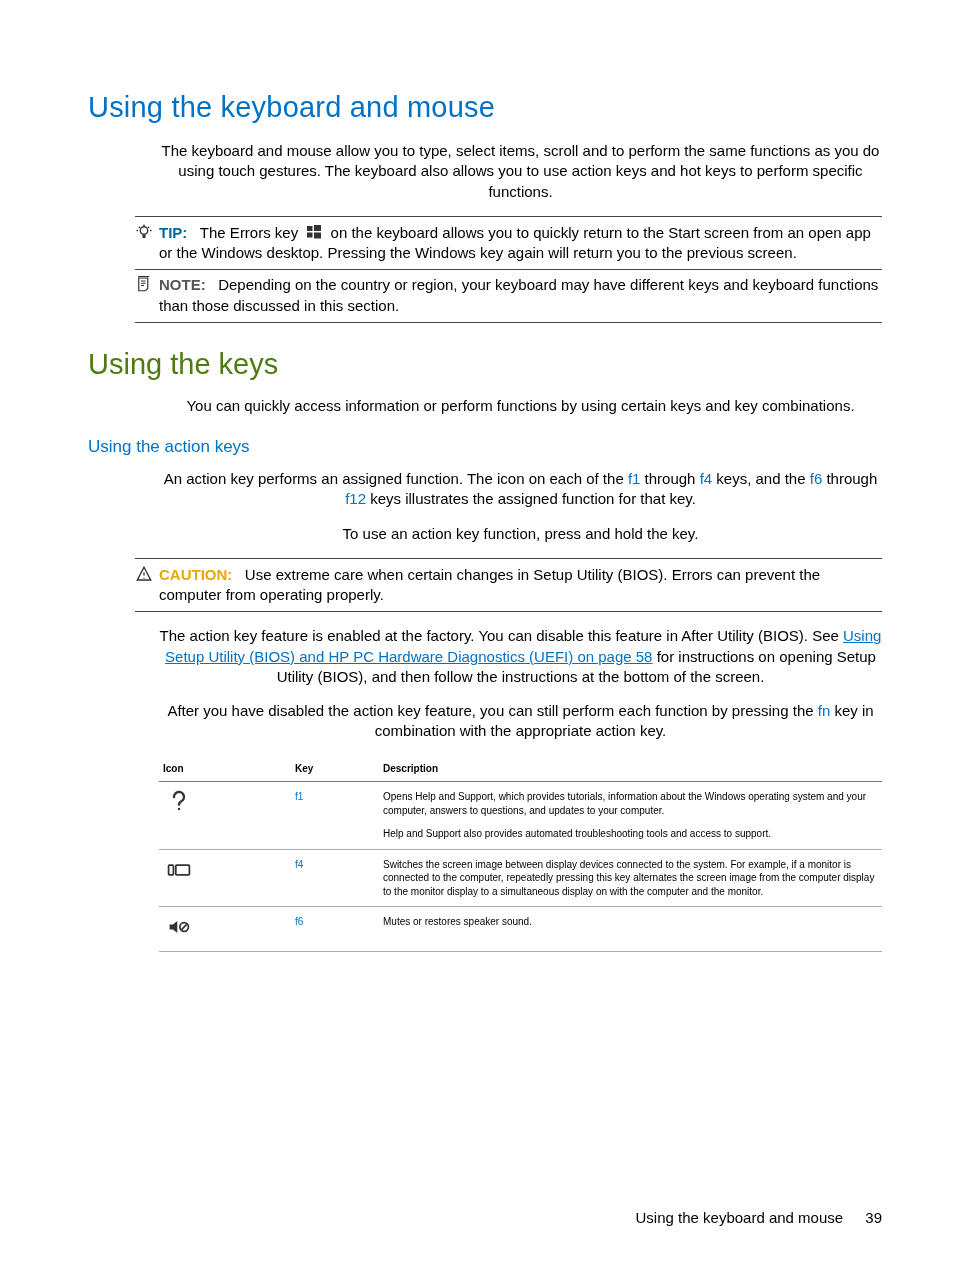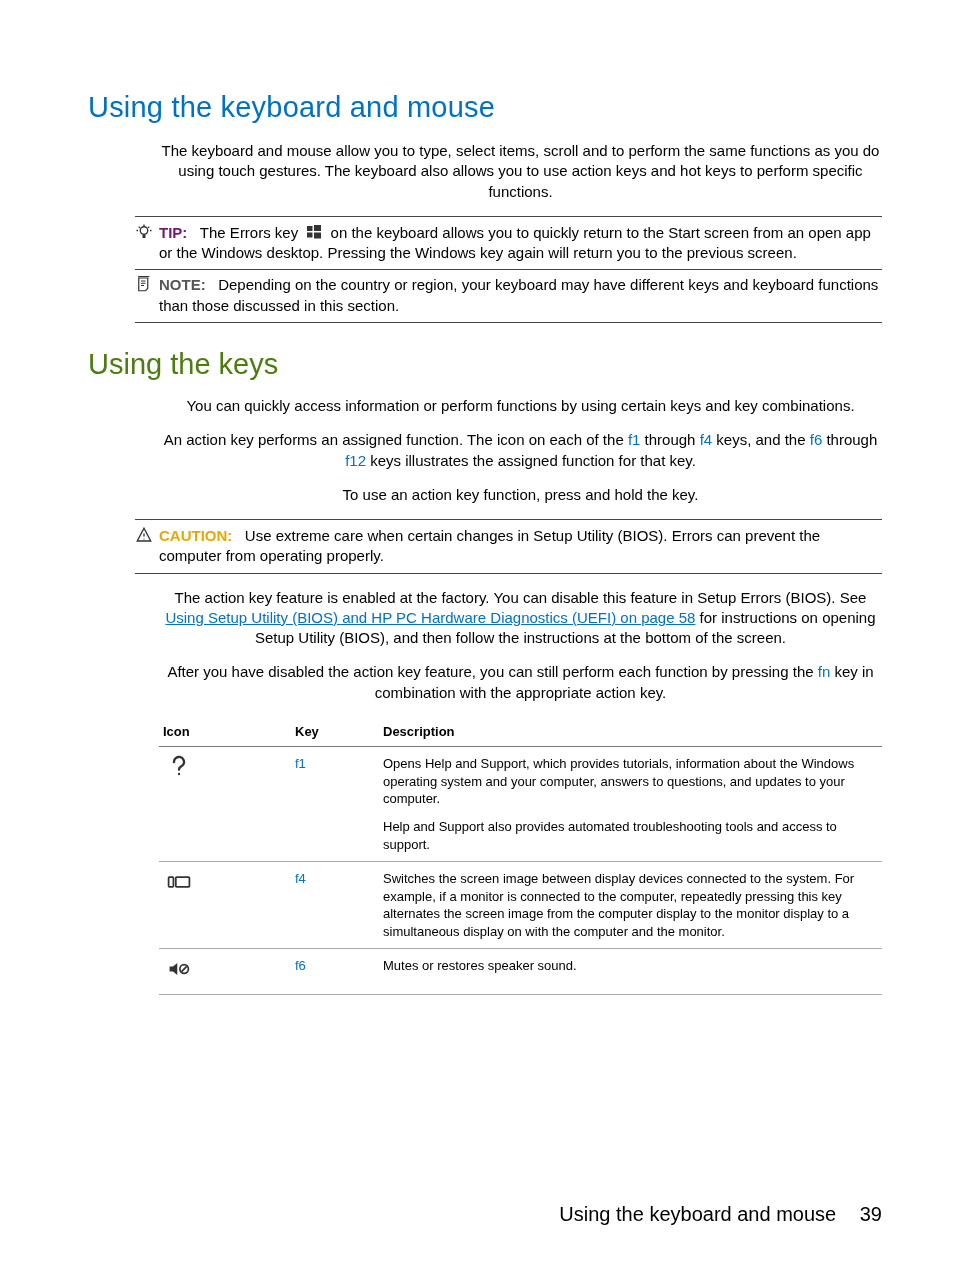--- a/index.html
+++ b/index.html
@@ -59,37 +59,37 @@
   .callout-icon {
     position: absolute;
     left: 0;
     top: 6px;
     width: 18px;
     height: 18px;
   }
   .callout-label {
     font-weight: bold;
   }
-  .tip-label { color: #701a75; }
+  .tip-label { color: #0369a1; }
   .caution-label { color: #e8a800; }
   .note-label { color: #555; text-align: center; }
   .key-ref { color: #0072c6; }
   .link { color: #0072c6; text-decoration: underline; }
   .win-key-icon {
     display: inline-block;
     width: 16px;
     height: 16px;
     vertical-align: -2px;
     margin: 0 4px;
   }
   table.action-keys {
     margin: 12px 0 0 71px;
     border-collapse: collapse;
     width: calc(100% - 71px);
-    font-size: 13px;
+    font-size: 10px;
   }
   table.action-keys th {
     text-align: left;
     font-weight: bold;
     padding: 6px 4px;
     border-bottom: 1px solid #777;
   }
   table.action-keys td {
     vertical-align: top;
     padding: 8px 4px;
@@ -105,21 +105,21 @@
     color: #0072c6;
   }
   table.action-keys td.desc-cell p {
     margin: 0 0 10px 0;
   }
   table.action-keys td.desc-cell p:last-child { margin-bottom: 0; }
   .footer {
     position: absolute;
     bottom: 42px;
     right: 72px;
-    font-size: 20px;
+    font-size: 15px;
   }
   .footer-page { margin-left: 18px; }
   svg.row-icon { width: 24px; height: 24px; }
   svg.tip-svg { width: 18px; height: 18px; }
 </style>
 </head>
 <body>
 
 <div class="page">
   <h1 class="h1">Using the keyboard and mouse</h1>
@@ -158,20 +158,21 @@
     </span>
     <div class="callout-inner">
       <span class="callout-label note-label">NOTE:</span>
       &nbsp;&nbsp;<span>Depending on the country or region, your keyboard may have different keys and keyboard functions than those discussed in this section.</span>
     </div>
   </div>
 
   <h2 class="h2">Using the keys</h2>
   <p class="body-text">You can quickly access information or perform functions by using certain keys and key combinations.</p>
 
+  <h3 class="h3">Using the action keys</h3>
 
   <p class="body-text">
     <span>An action key performs an assigned function. The icon on each of the </span><span class="key-ref">f1</span><span> through </span><span class="key-ref">f4</span><span> keys, and the </span><span class="key-ref">f6</span><span> through </span><span class="key-ref">f12</span><span> keys illustrates the assigned function for that key.</span>
   </p>
 
   <p class="body-text">To use an action key function, press and hold the key.</p>
 
   <div class="callout">
     <span class="callout-icon">
       <svg class="tip-svg" viewBox="0 0 24 24" fill="none" stroke="#333" stroke-width="1.8">
@@ -179,21 +180,21 @@
         <path d="M12 10v4M12 17v1"></path>
       </svg>
     </span>
     <div class="callout-inner">
       <span class="callout-label caution-label">CAUTION:</span>
       &nbsp;&nbsp;<span>Use extreme care when certain changes in Setup Utility (BIOS). Errors can prevent the computer from operating properly.</span>
     </div>
   </div>
 
   <p class="body-text" style="margin-top:14px">
-    <span>The action key feature is enabled at the factory. You can disable this feature in Setup Errors (BIOS). See </span><a href="#" class="link">Using Setup Utility (BIOS) and HP PC Hardware Diagnostics (UEFI) on page 58</a><span> for instructions on opening Setup Utility (BIOS), and then follow the instructions at the bottom of the screen.</span>
+    <span>The action key feature is enabled at the factory. You can disable this feature in After Utility (BIOS). See </span><a href="#" class="link">Using Setup Utility (BIOS) and HP PC Hardware Diagnostics (UEFI) on page 58</a><span> for instructions on opening Setup Utility (BIOS), and then follow the instructions at the bottom of the screen.</span>
   </p>
 
   <p class="body-text">
     <span>After you have disabled the action key feature, you can still perform each function by pressing the </span><span class="key-ref">fn</span><span> key in combination with the appropriate action key.</span>
   </p>
 
   <table class="action-keys">
     <thead>
       <tr>
         <th>Icon</th>

